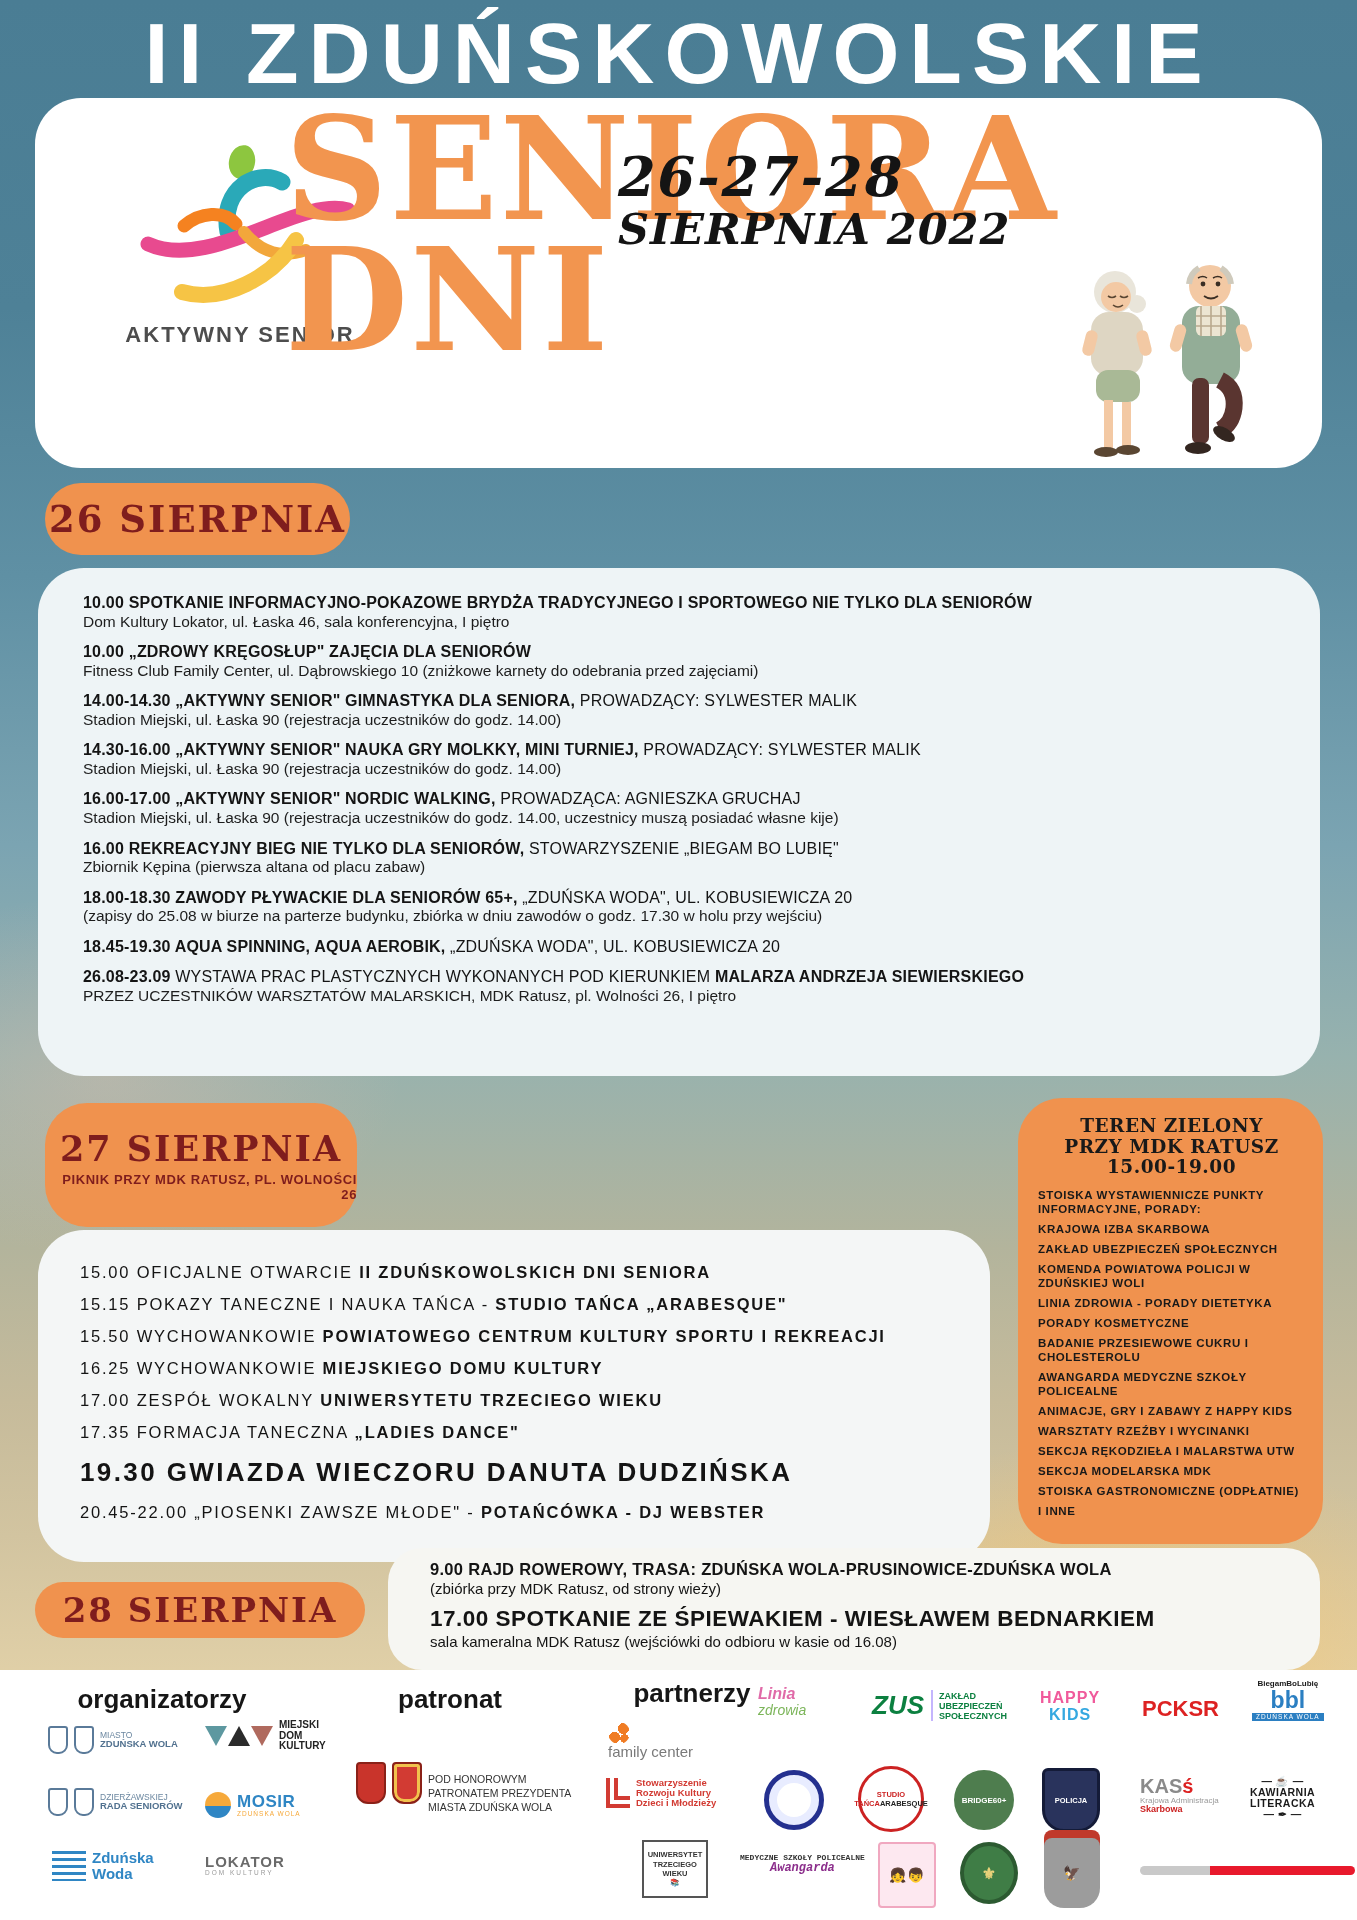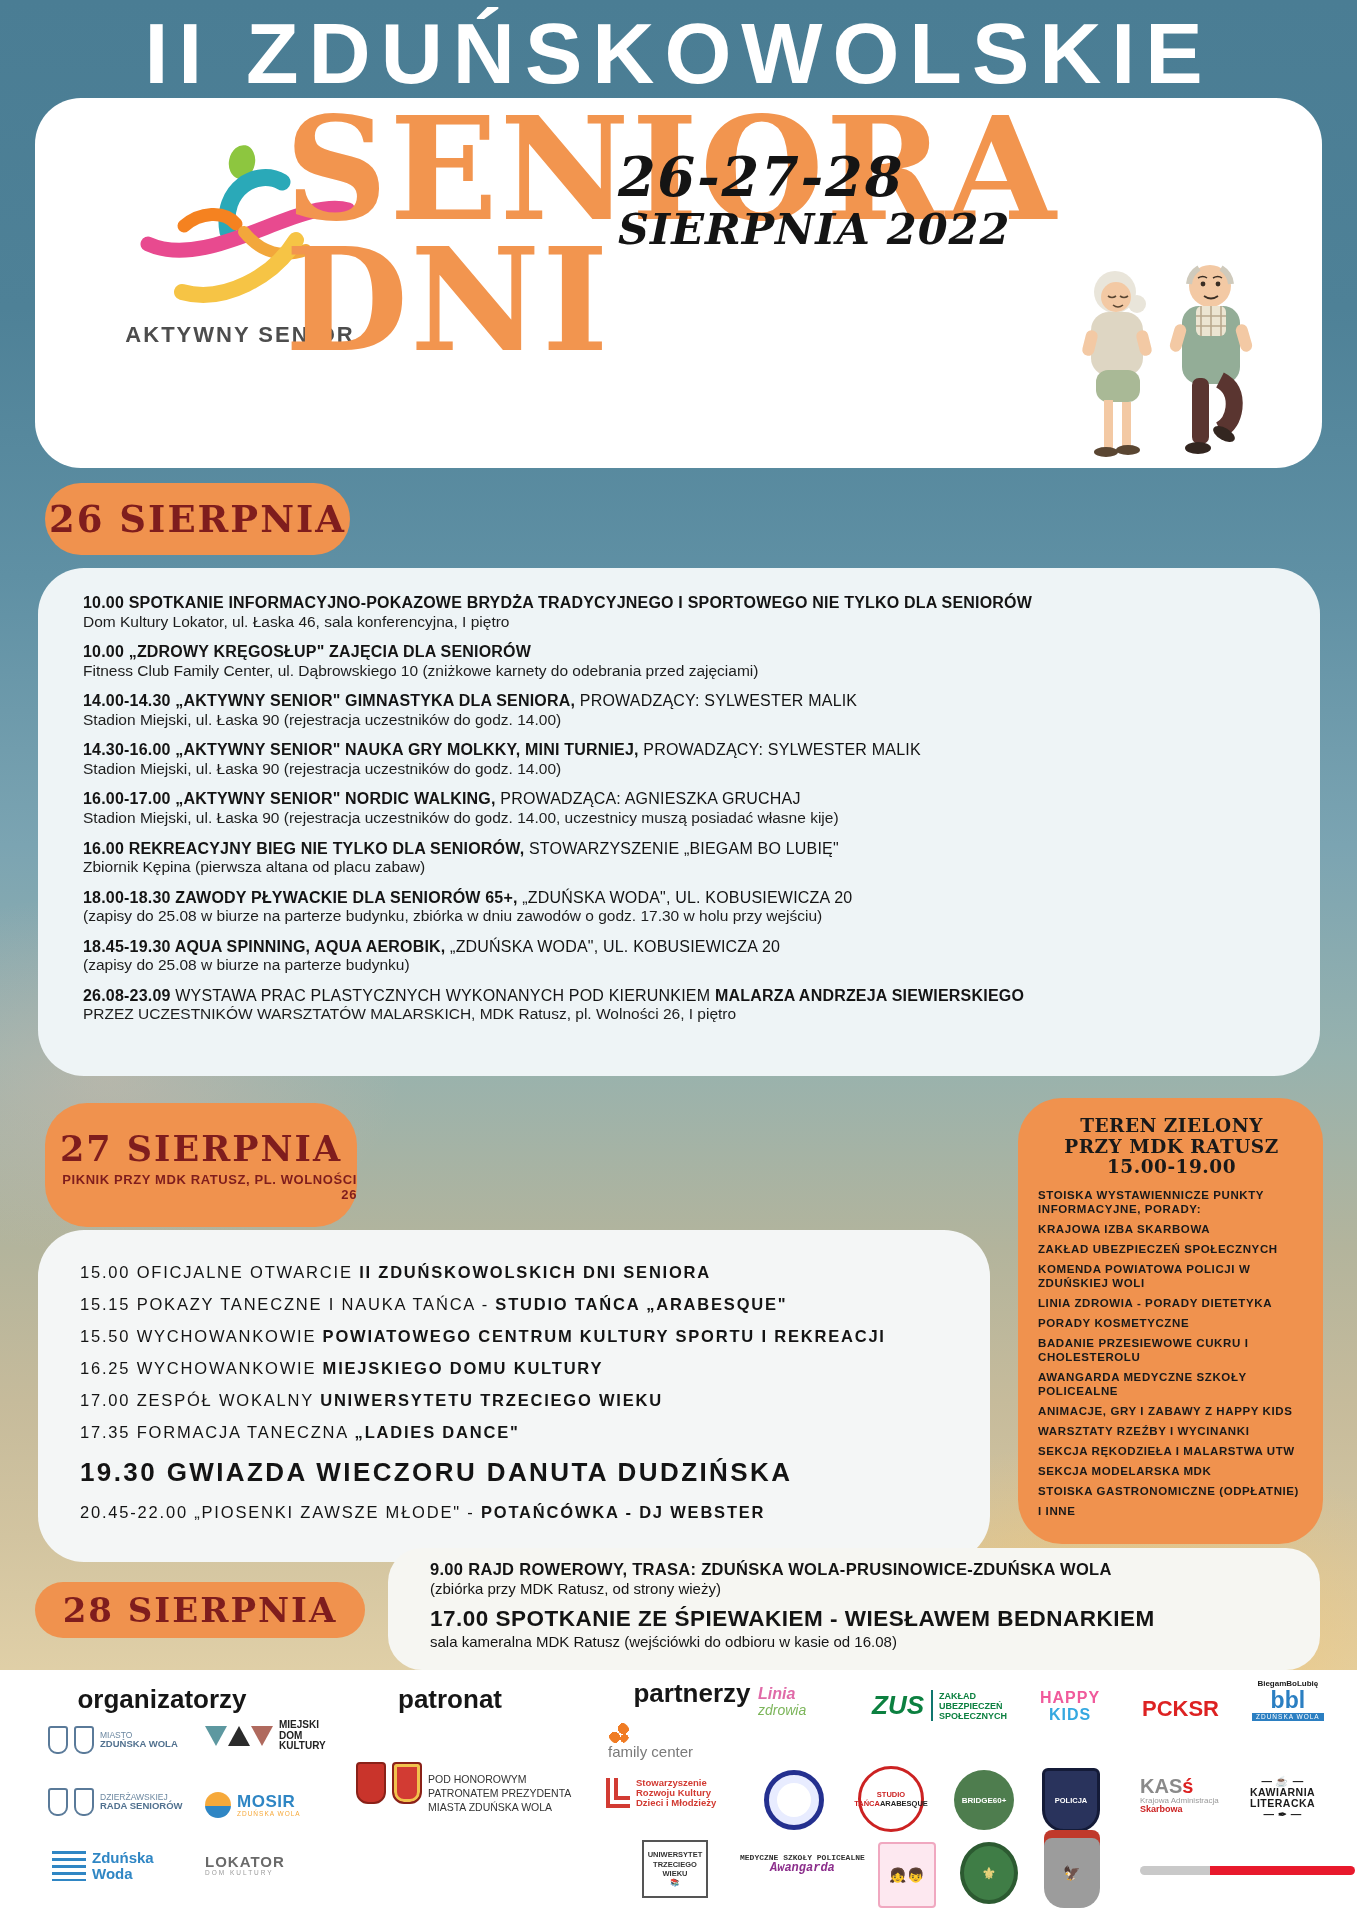--- a/index.html
+++ b/index.html
@@ -82,21 +82,21 @@
   .lok-sub{font-size:6.5px;color:#9a9a9a;letter-spacing:2px;}
   .crest{border-radius:4px 4px 12px 12px;}
   .patron-txt{font-size:10.5px;color:#333;line-height:1.35;}
   .fc-glyph{width:22px;height:22px;border-radius:50%;
     background:radial-gradient(circle at 30% 70%,#f07c24 25%,transparent 26%),
                radial-gradient(circle at 70% 30%,#f07c24 25%,transparent 26%),
                radial-gradient(circle at 75% 75%,#f07c24 18%,transparent 19%);}
   .fc-txt{font-size:15px;color:#7a7a7a;}
   .linia-t1{font-size:16px;color:#e06aa8;font-style:italic;font-weight:700;}
   .linia-t2{font-size:14px;color:#7cb55a;font-style:italic;}
-  .zus-t1{font-size:26px;font-weight:700;color:#0c8040;font-style:italic;border-right:2px solid #0f766e;padding-right:7px;}
+  .zus-t1{font-size:26px;font-weight:700;color:#0c8040;font-style:italic;border-right:2px solid #c4b5fd;padding-right:7px;}
   .zus-t2{font-size:9px;font-weight:700;color:#0c8040;width:90px;}
   .happy{font-size:16px;font-weight:700;letter-spacing:1px;text-align:center;line-height:1.0;}
   .happy .h1{color:#f05a9b;}
   .happy .h2{color:#35a8e0;}
   .pcksr{font-size:22px;font-weight:700;}
   .bbl{display:flex;flex-direction:column;align-items:center;line-height:1.0;}
   .bbl .b0{font-size:8px;color:#1a1a1a;font-weight:700;}
   .bbl .b1{font-size:23px;font-weight:700;color:#2b7fc2;}
   .bbl .b2{font-size:6.5px;color:#fff;background:#2b7fc2;padding:1px 4px;letter-spacing:1px;}
   .stair{width:20px;height:26px;border-left:4px solid #d23b33;border-bottom:4px solid #d23b33;
@@ -210,21 +210,20 @@
     <div class="ev">
       <div class="l1"><span class="seg-b">16.00 REKREACYJNY BIEG NIE TYLKO DLA SENIORÓW, </span><span class="seg-m">STOWARZYSZENIE „BIEGAM BO LUBIĘ"</span></div>
       <div class="l2"><span class="seg-l">Zbiornik Kępina (pierwsza altana od placu zabaw)</span></div>
     </div>
     <div class="ev">
       <div class="l1"><span class="seg-b">18.00-18.30 ZAWODY PŁYWACKIE DLA SENIORÓW 65+, </span><span class="seg-m">„ZDUŃSKA WODA", UL. KOBUSIEWICZA 20</span></div>
       <div class="l2"><span class="seg-l">(zapisy do 25.08 w biurze na parterze budynku, zbiórka w dniu zawodów o godz. 17.30 w holu przy wejściu)</span></div>
     </div>
     <div class="ev">
       <div class="l1"><span class="seg-b">18.45-19.30 AQUA SPINNING, AQUA AEROBIK, </span><span class="seg-m">„ZDUŃSKA WODA", UL. KOBUSIEWICZA 20</span></div>
-      <div class="l2"><span class="seg-l">(zapisy do 25.08 w biurze na parterze budynku)</span></div>
     </div>
     <div class="ev">
       <div class="l1"><span class="seg-b">26.08-23.09 </span><span class="seg-m">WYSTAWA PRAC PLASTYCZNYCH WYKONANYCH POD KIERUNKIEM </span><span class="seg-b">MALARZA ANDRZEJA SIEWIERSKIEGO</span></div>
       <div class="l2"><span class="seg-m">PRZEZ UCZESTNIKÓW WARSZTATÓW MALARSKICH, </span><span class="seg-l">MDK Ratusz, pl. Wolności 26, I piętro</span></div>
     </div>
   </div>
 
   <div class="pill pill-27">
     <div class="ph">27 SIERPNIA</div>
     <div class="psub">PIKNIK PRZY MDK RATUSZ, PL. WOLNOŚCI 26</div>

